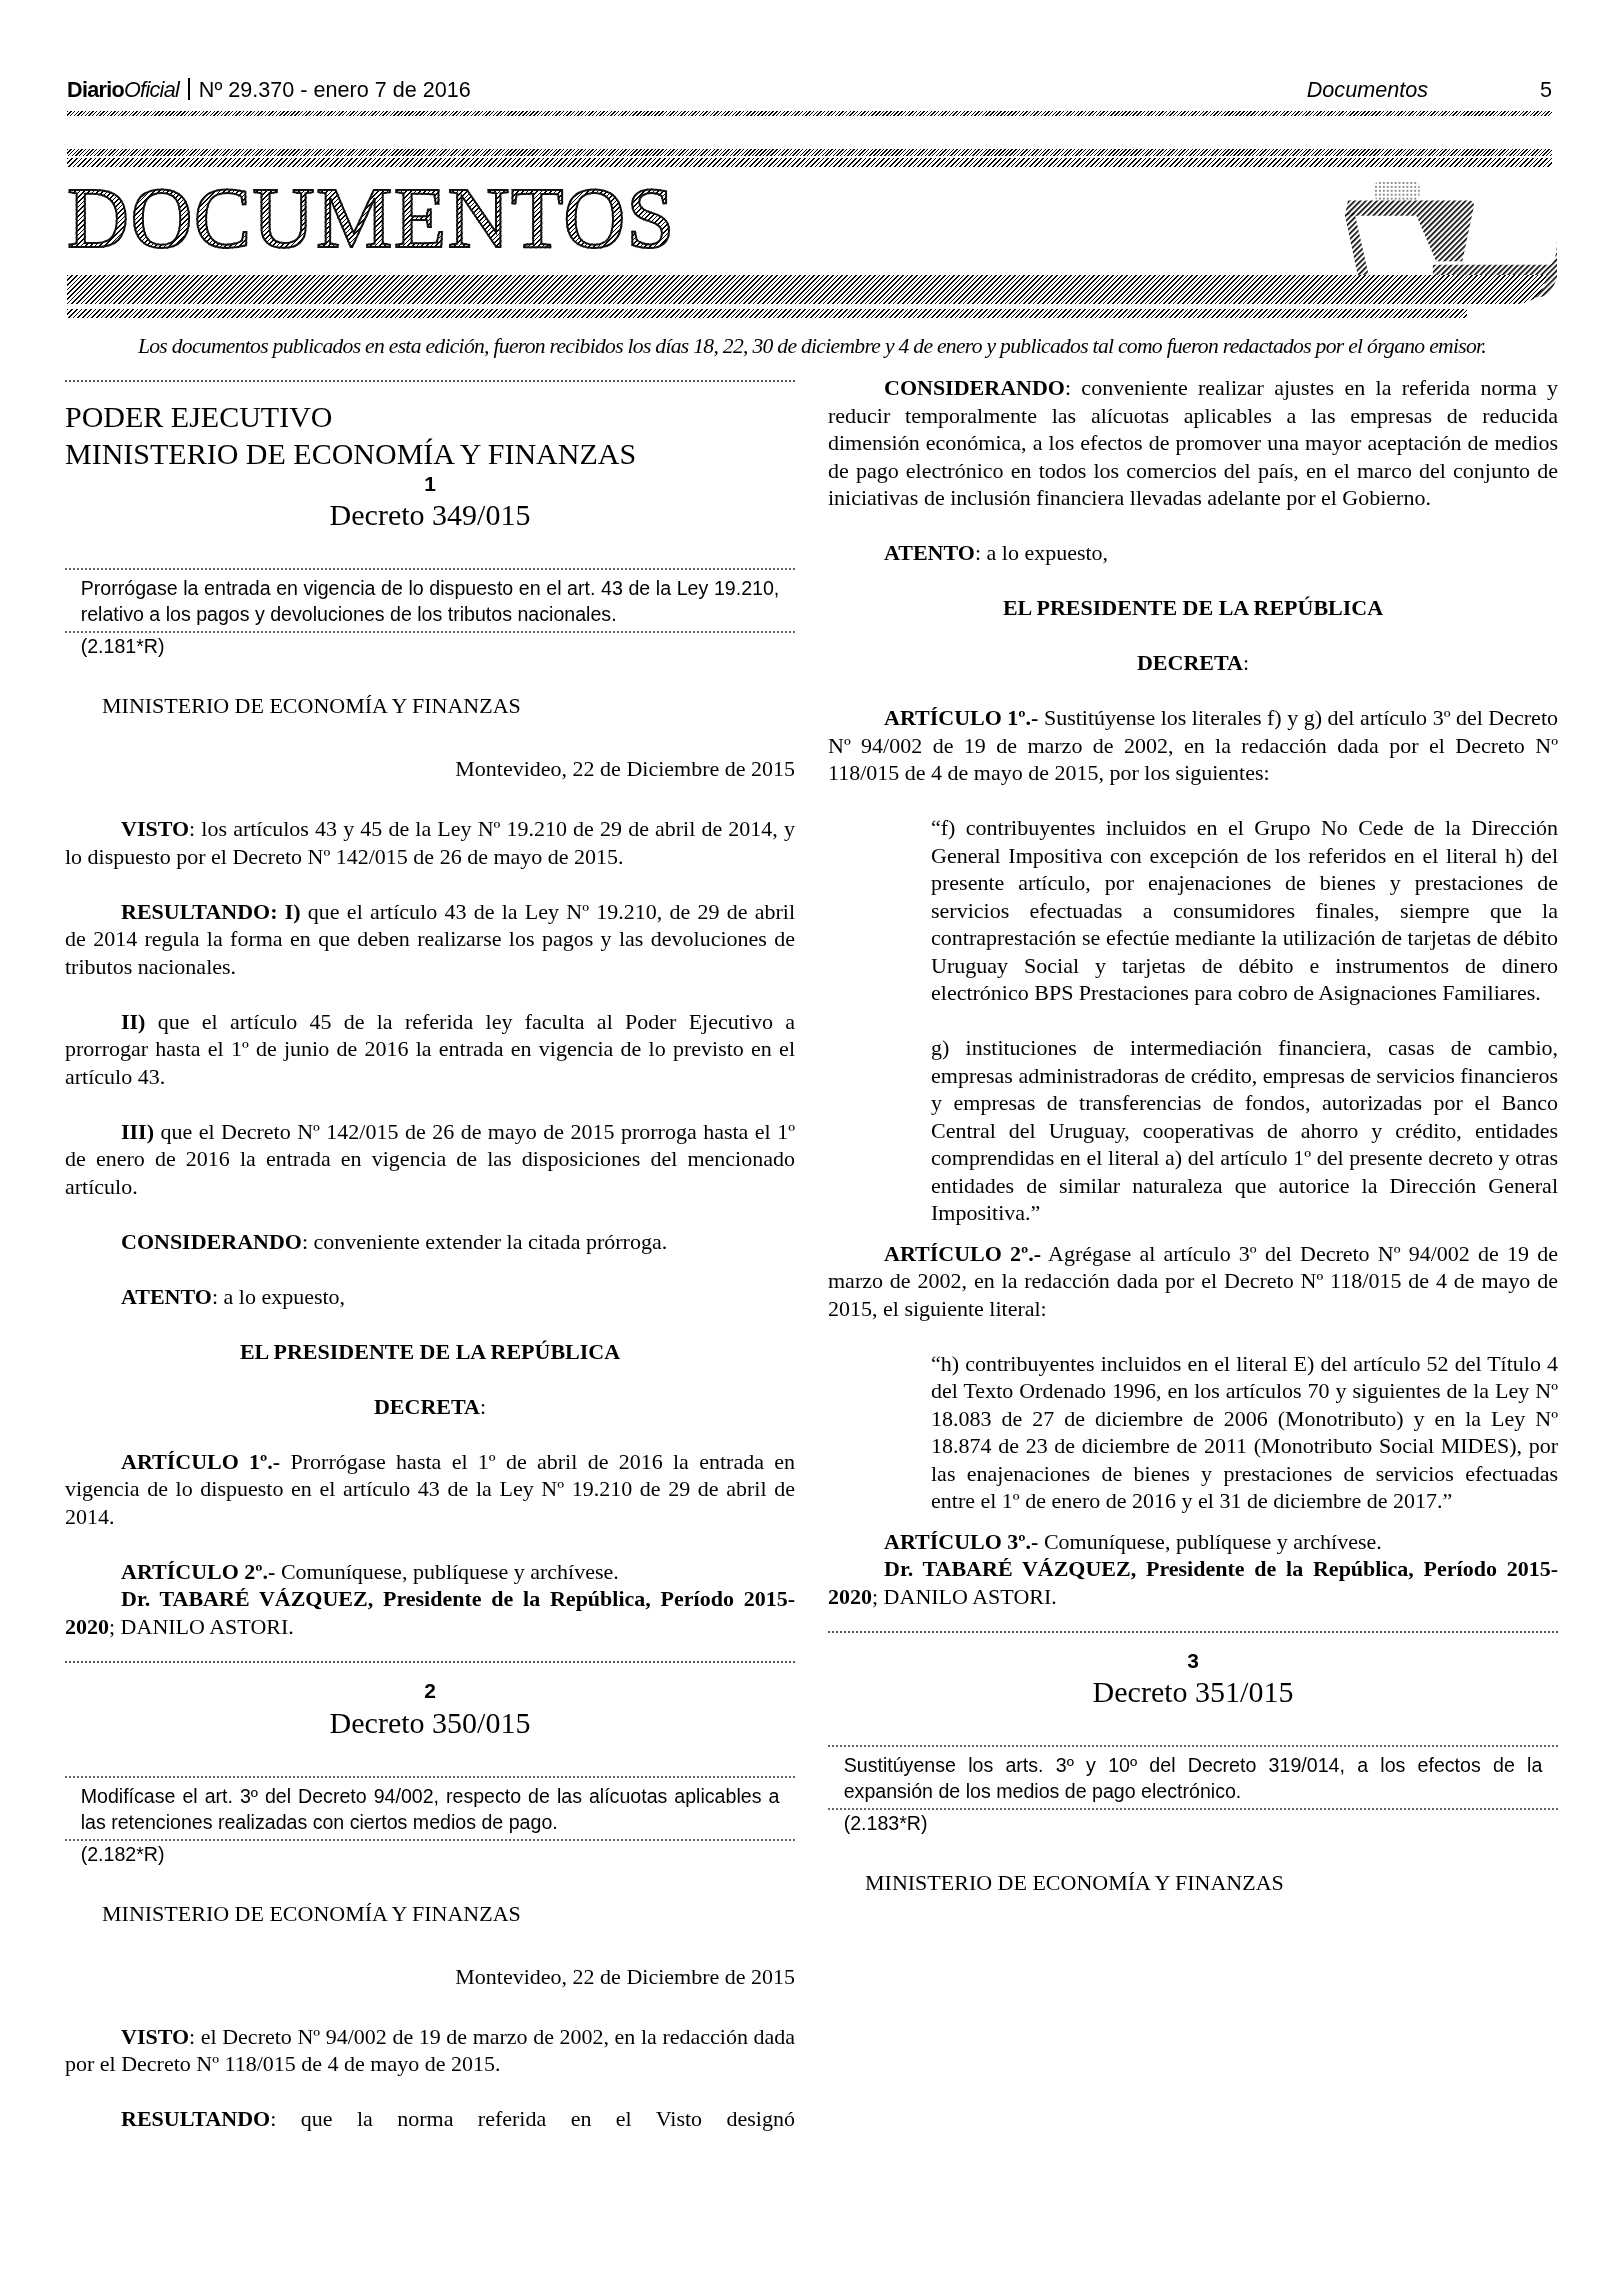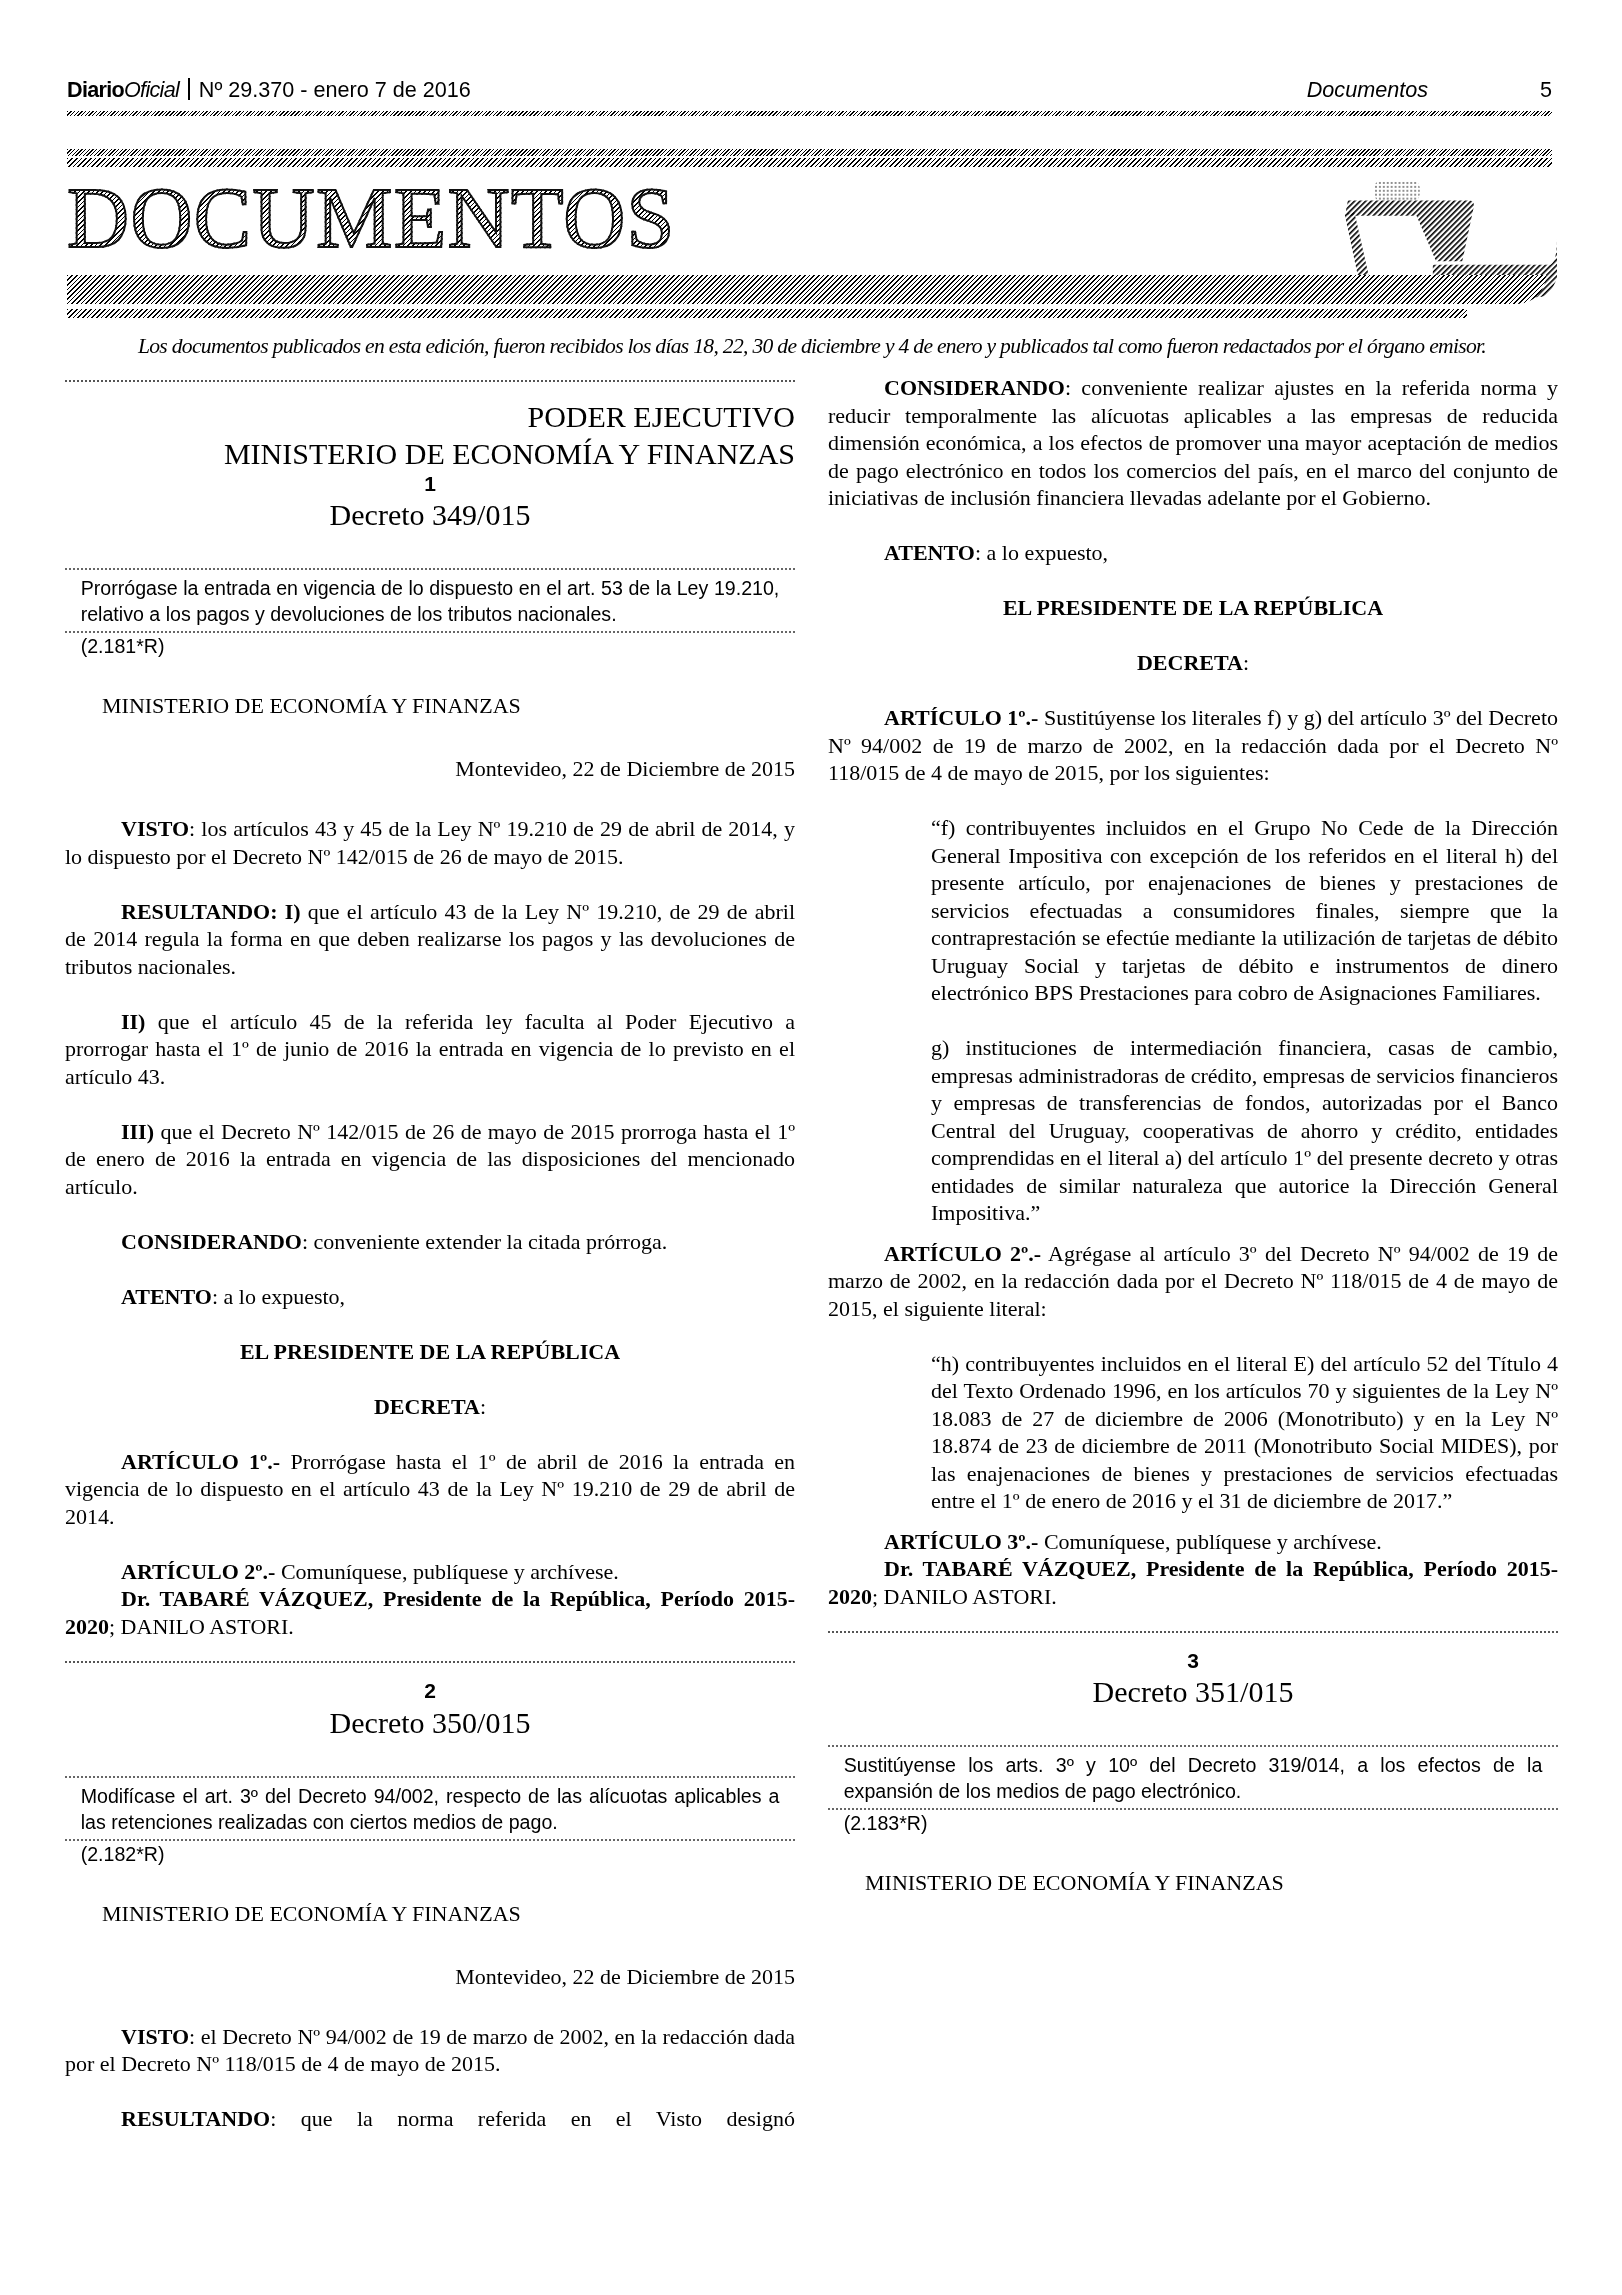--- a/index.html
+++ b/index.html
@@ -32,21 +32,21 @@
   .col-left { left: 65px; }
   .col-right { left: 828px; top: 374px; }
 
   .p { font-size: 22px; line-height: 27.5px; text-align: justify; margin: 0 0 27.5px 0; text-indent: 56px; }
   .p.noind { text-indent: 0; }
   .p.tight { margin-bottom: 0; }
   .quote { margin-left: 103px; text-indent: 0; }
   .b { font-weight: bold; margin-top: 27px; }
   .center { text-align: center; text-indent: 0; }
 
-  .org { font-size: 30px; line-height: 37px; text-align: right; }
+  .org { font-size: 30px; line-height: 37px; text-align: left; }
   .num { font-family: "Liberation Sans", sans-serif; font-size: 21px; font-weight: bold; text-align: center; line-height: 23.6px; }
   .decreto { font-size: 30px; text-align: center; line-height: 39px; margin-bottom: 34px; }
   .summary { font-family: "Liberation Sans", sans-serif; font-size: 19.6px; line-height: 26px; padding: 5.2px 15.7px 3.9px 15.7px; text-align: justify; border-top: 2px dotted #666; border-bottom: 2px dotted #666; }
   .ref { font-family: "Liberation Sans", sans-serif; font-size: 19.6px; line-height: 26px; padding-left: 15.7px; margin-bottom: 34px; }
   .ministry { font-size: 22px; padding-left: 37px; margin-bottom: 37px; }
   .date { font-size: 22px; text-align: right; margin-bottom: 33px; }
   .divider { border-top: 2px dotted #555; margin: 19.6px 0 15.7px 0; }
 </style>
 </head>
 <body>
@@ -80,21 +80,21 @@
 <div class="mast-bar4 hatch"></div>
 
 <div class="intro">Los documentos publicados en esta edición, fueron recibidos los días 18, 22, 30  de diciembre y 4 de enero y publicados tal como fueron redactados por el órgano emisor.</div>
 
 <div class="col col-left">
   <div class="divider" style="margin-top:0;"></div>
   <div class="org">PODER EJECUTIVO</div>
   <div class="org">MINISTERIO DE ECONOMÍA Y FINANZAS</div>
   <div class="num">1</div>
   <div class="decreto">Decreto 349/015</div>
-  <div class="summary">Prorrógase la entrada en vigencia de lo dispuesto en el art. 53 de la Ley 19.210, relativo a los pagos y devoluciones de los tributos nacionales.</div>
+  <div class="summary">Prorrógase la entrada en vigencia de lo dispuesto en el art. 43 de la Ley 19.210, relativo a los pagos y devoluciones de los tributos nacionales.</div>
   <div class="ref">(2.181*R)</div>
   <div class="ministry">MINISTERIO DE ECONOMÍA Y FINANZAS</div>
   <div class="date">Montevideo, 22 de Diciembre de 2015</div>
 
   <p class="p"><span class="b">VISTO</span><span>: los artículos 43 y 45 de la Ley Nº 19.210 de 29 de abril de 2014, y lo dispuesto por el Decreto Nº 142/015 de 26 de mayo de 2015.</span></p>
   <p class="p"><span class="b">RESULTANDO:</span><span class="b"> I)</span><span> que el artículo 43 de la Ley Nº 19.210, de 29 de abril de 2014 regula la forma en que deben realizarse los pagos y las devoluciones de tributos nacionales.</span></p>
   <p class="p"><span class="b">II)</span><span> que el artículo 45 de la referida ley faculta al Poder Ejecutivo a prorrogar hasta el 1º de junio de 2016 la entrada en vigencia de lo previsto en el artículo 43.</span></p>
   <p class="p"><span class="b">III)</span><span> que el Decreto Nº 142/015 de 26 de mayo de 2015 prorroga hasta el 1º de enero de 2016 la entrada en vigencia de las disposiciones del mencionado artículo.</span></p>
   <p class="p"><span class="b">CONSIDERANDO</span><span>: conveniente extender la citada prórroga.</span></p>
   <p class="p"><span class="b">ATENTO</span><span>: a lo expuesto,</span></p>

